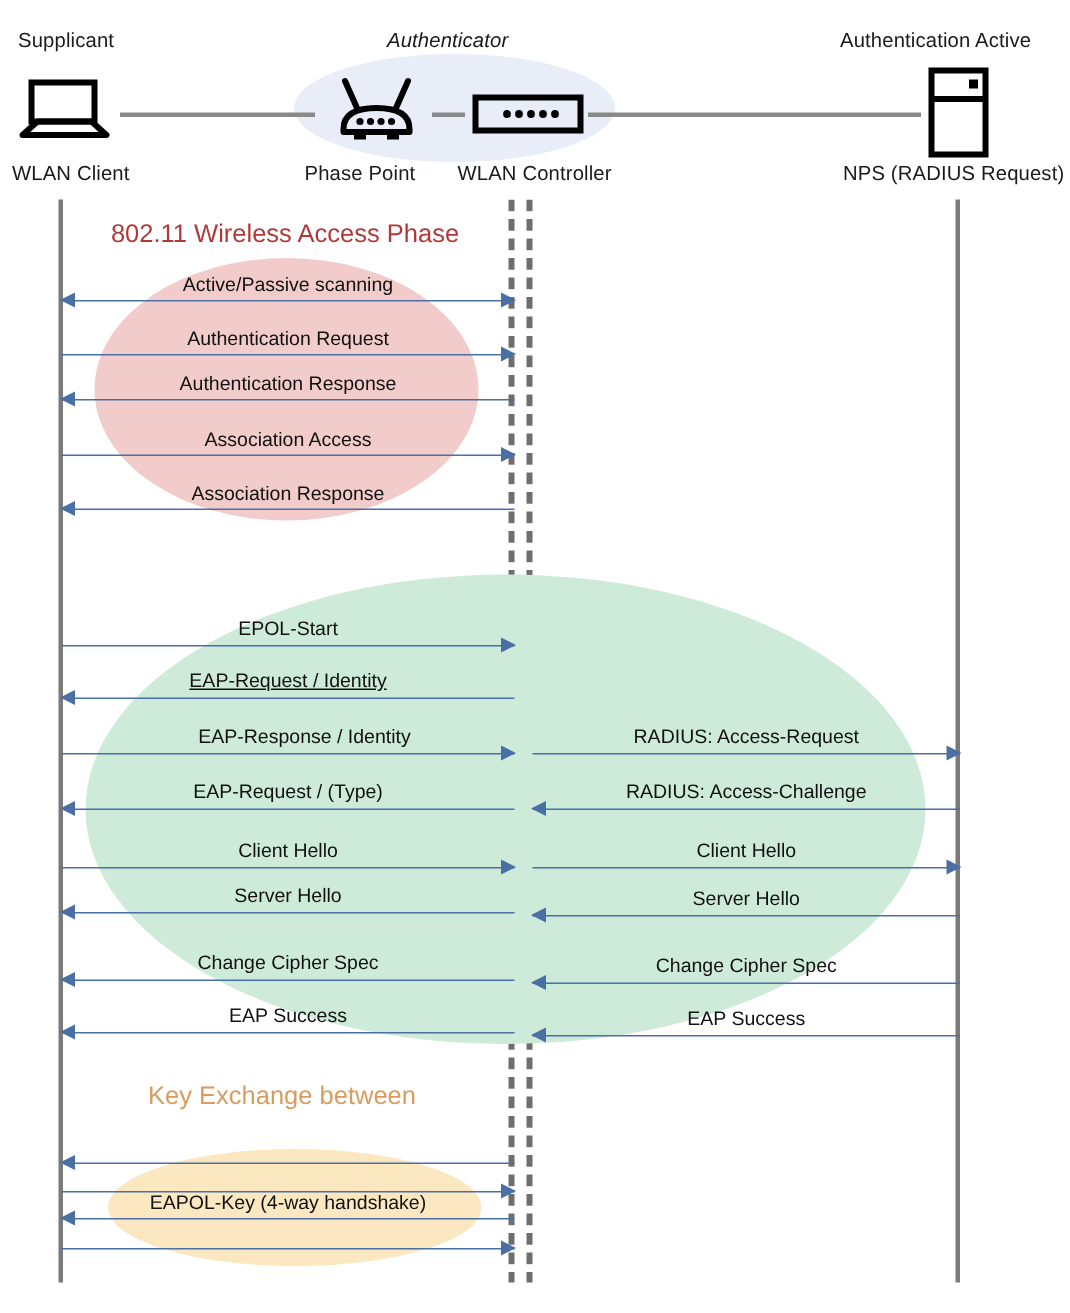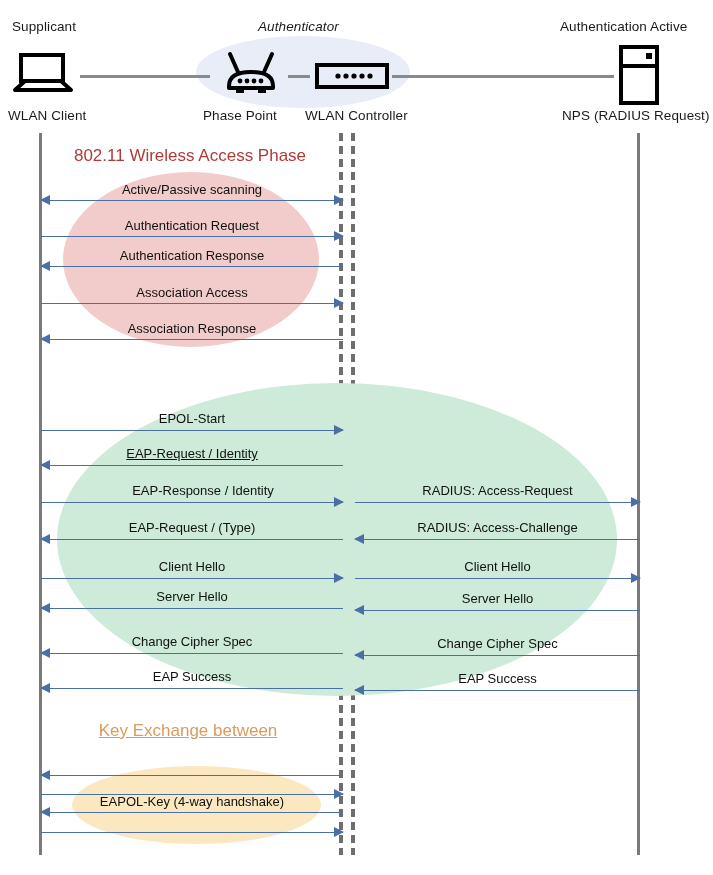--- a/index.html
+++ b/index.html
@@ -135,21 +135,21 @@
   <div class="lifeline-dash" style="left:351px;top:133px;height:722px;"></div>
   <div class="lifeline" style="left:637px;top:133px;height:722px;"></div>
 
   <div class="blob blob-11" style="left:63px;top:172px;width:256px;height:175px;"></div>
   <div class="blob blob-1x" style="left:57px;top:383px;width:560px;height:313px;"></div>
   <div class="blob blob-key" style="left:72px;top:766px;width:249px;height:78px;"></div>
 
   <div class="phase-title" style="left:190px;top:147px;transform:translateX(-50%);color:#b03a3a;">802.11 Wireless Access Phase</div>
 
 
-  <div class="phase-title" style="left:188px;top:722px;transform:translateX(-50%);color:#d99b5e;text-decoration:underline;">
+  <div class="phase-title" style="left:188px;top:722px;transform:translateX(-50%);color:#d99b5e;">
     <div>Key Exchange between</div>
   </div>
 
   <div class="msg" style="left:41px;top:200px;width:302px;">
     <div class="shaft"></div>
     <div class="head l"></div>
     <div class="head r"></div>
     <div class="msg-label" style="left:50%;top:-3px;">Active/Passive scanning</div>
   </div>
 

